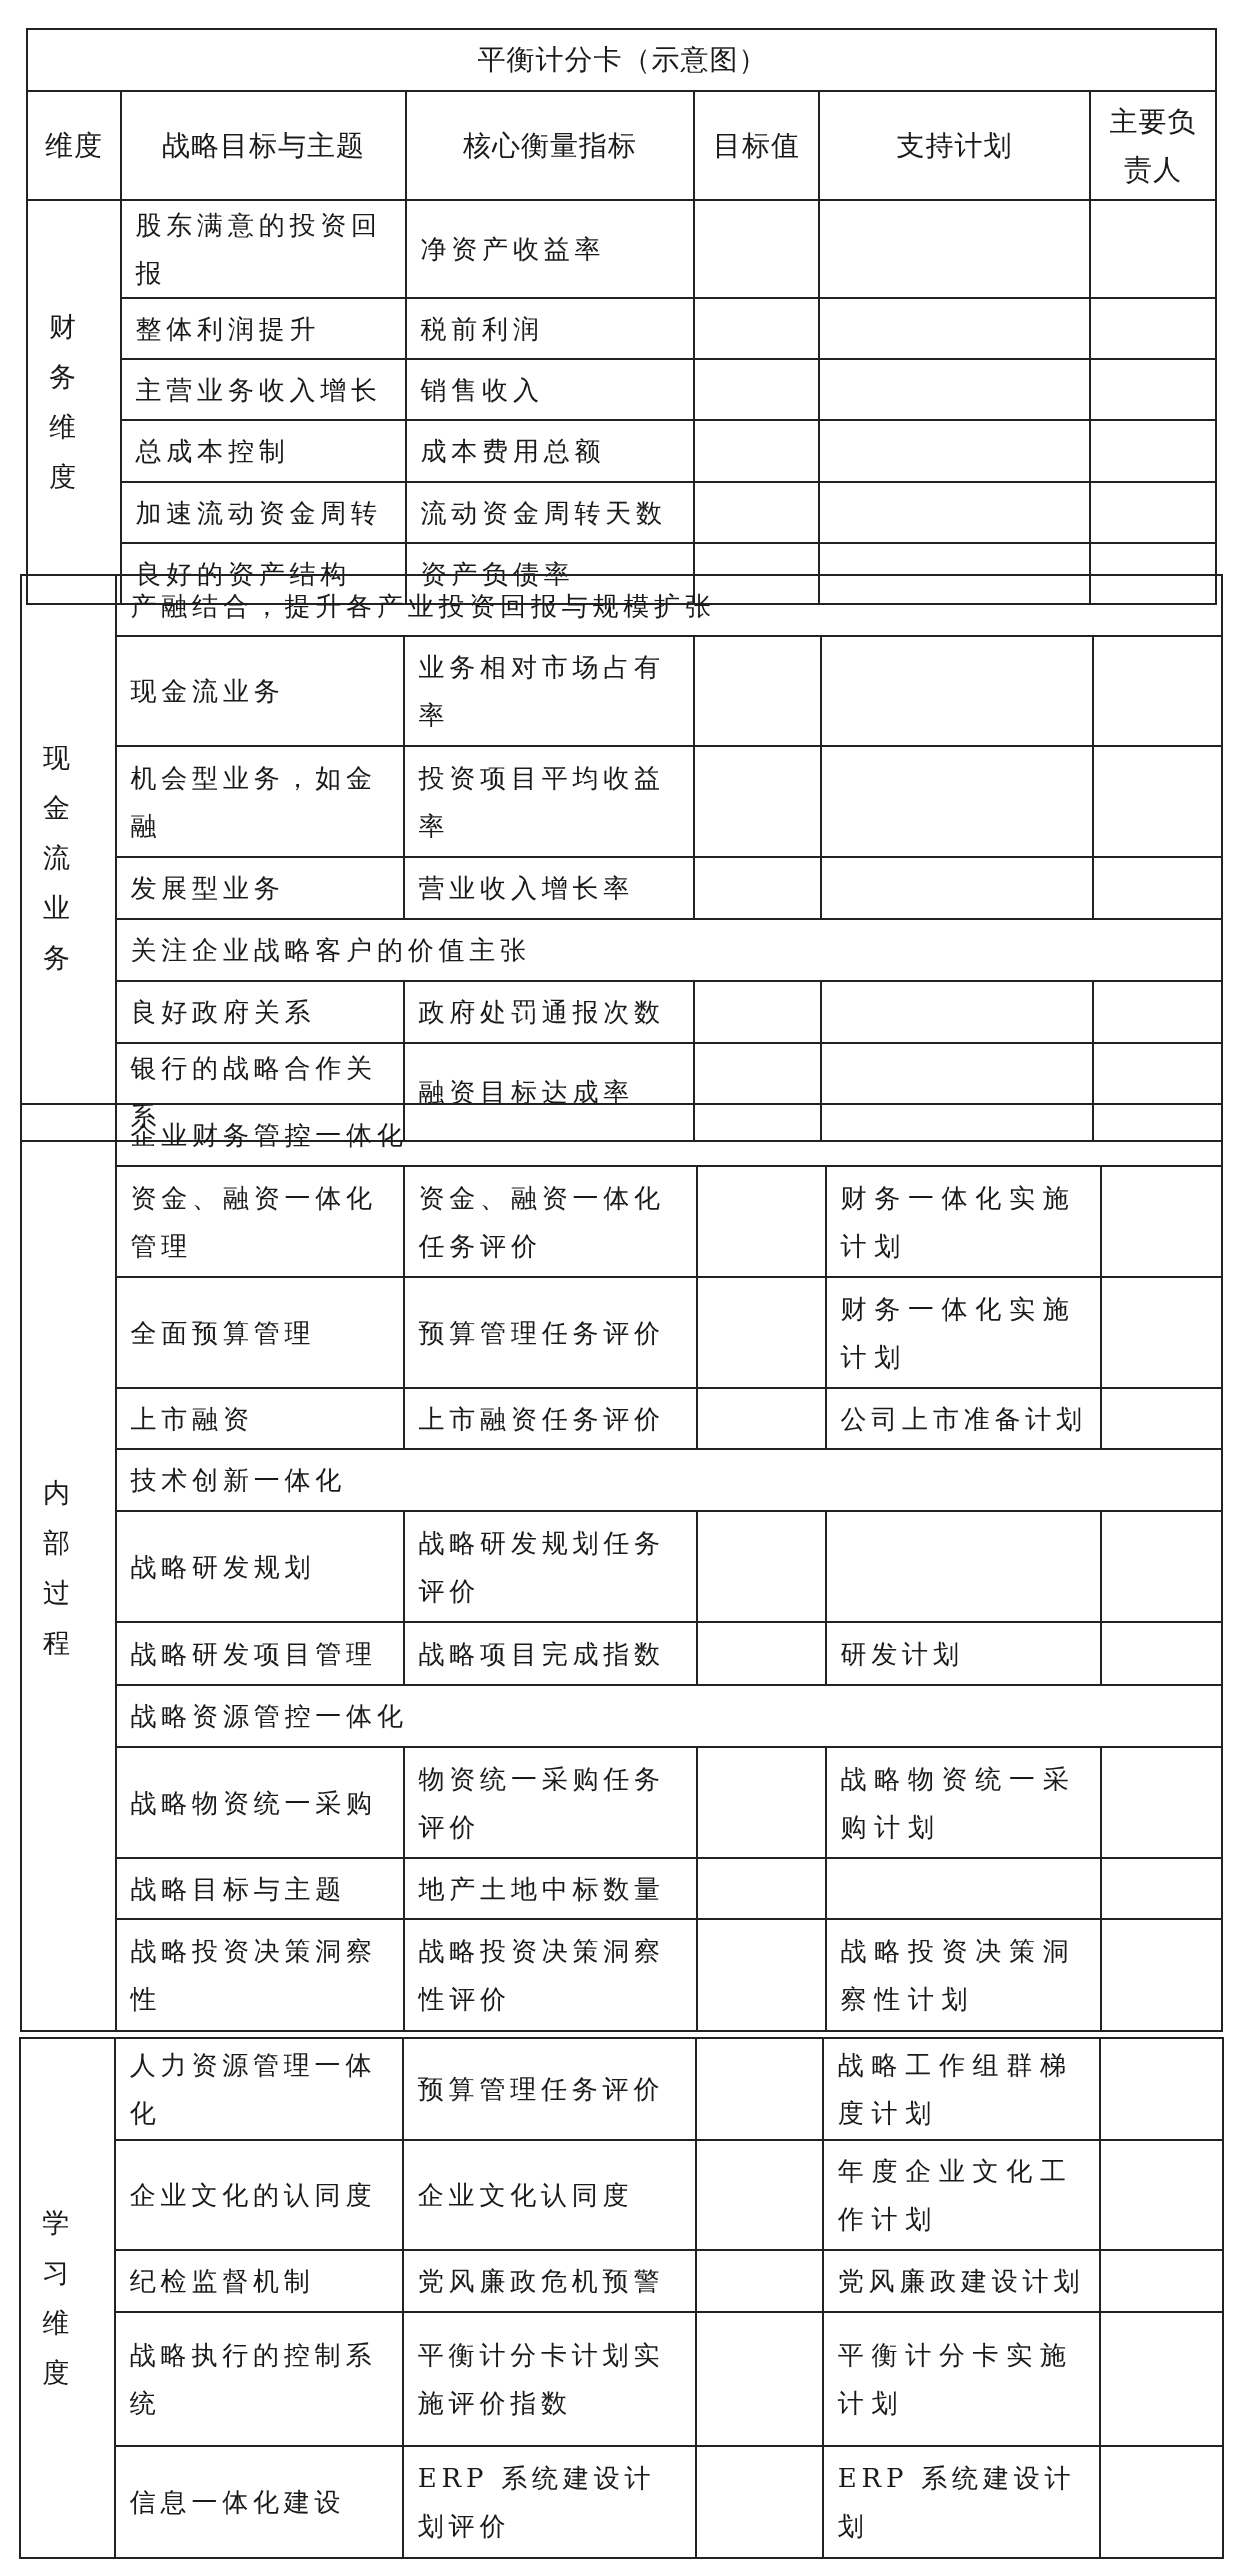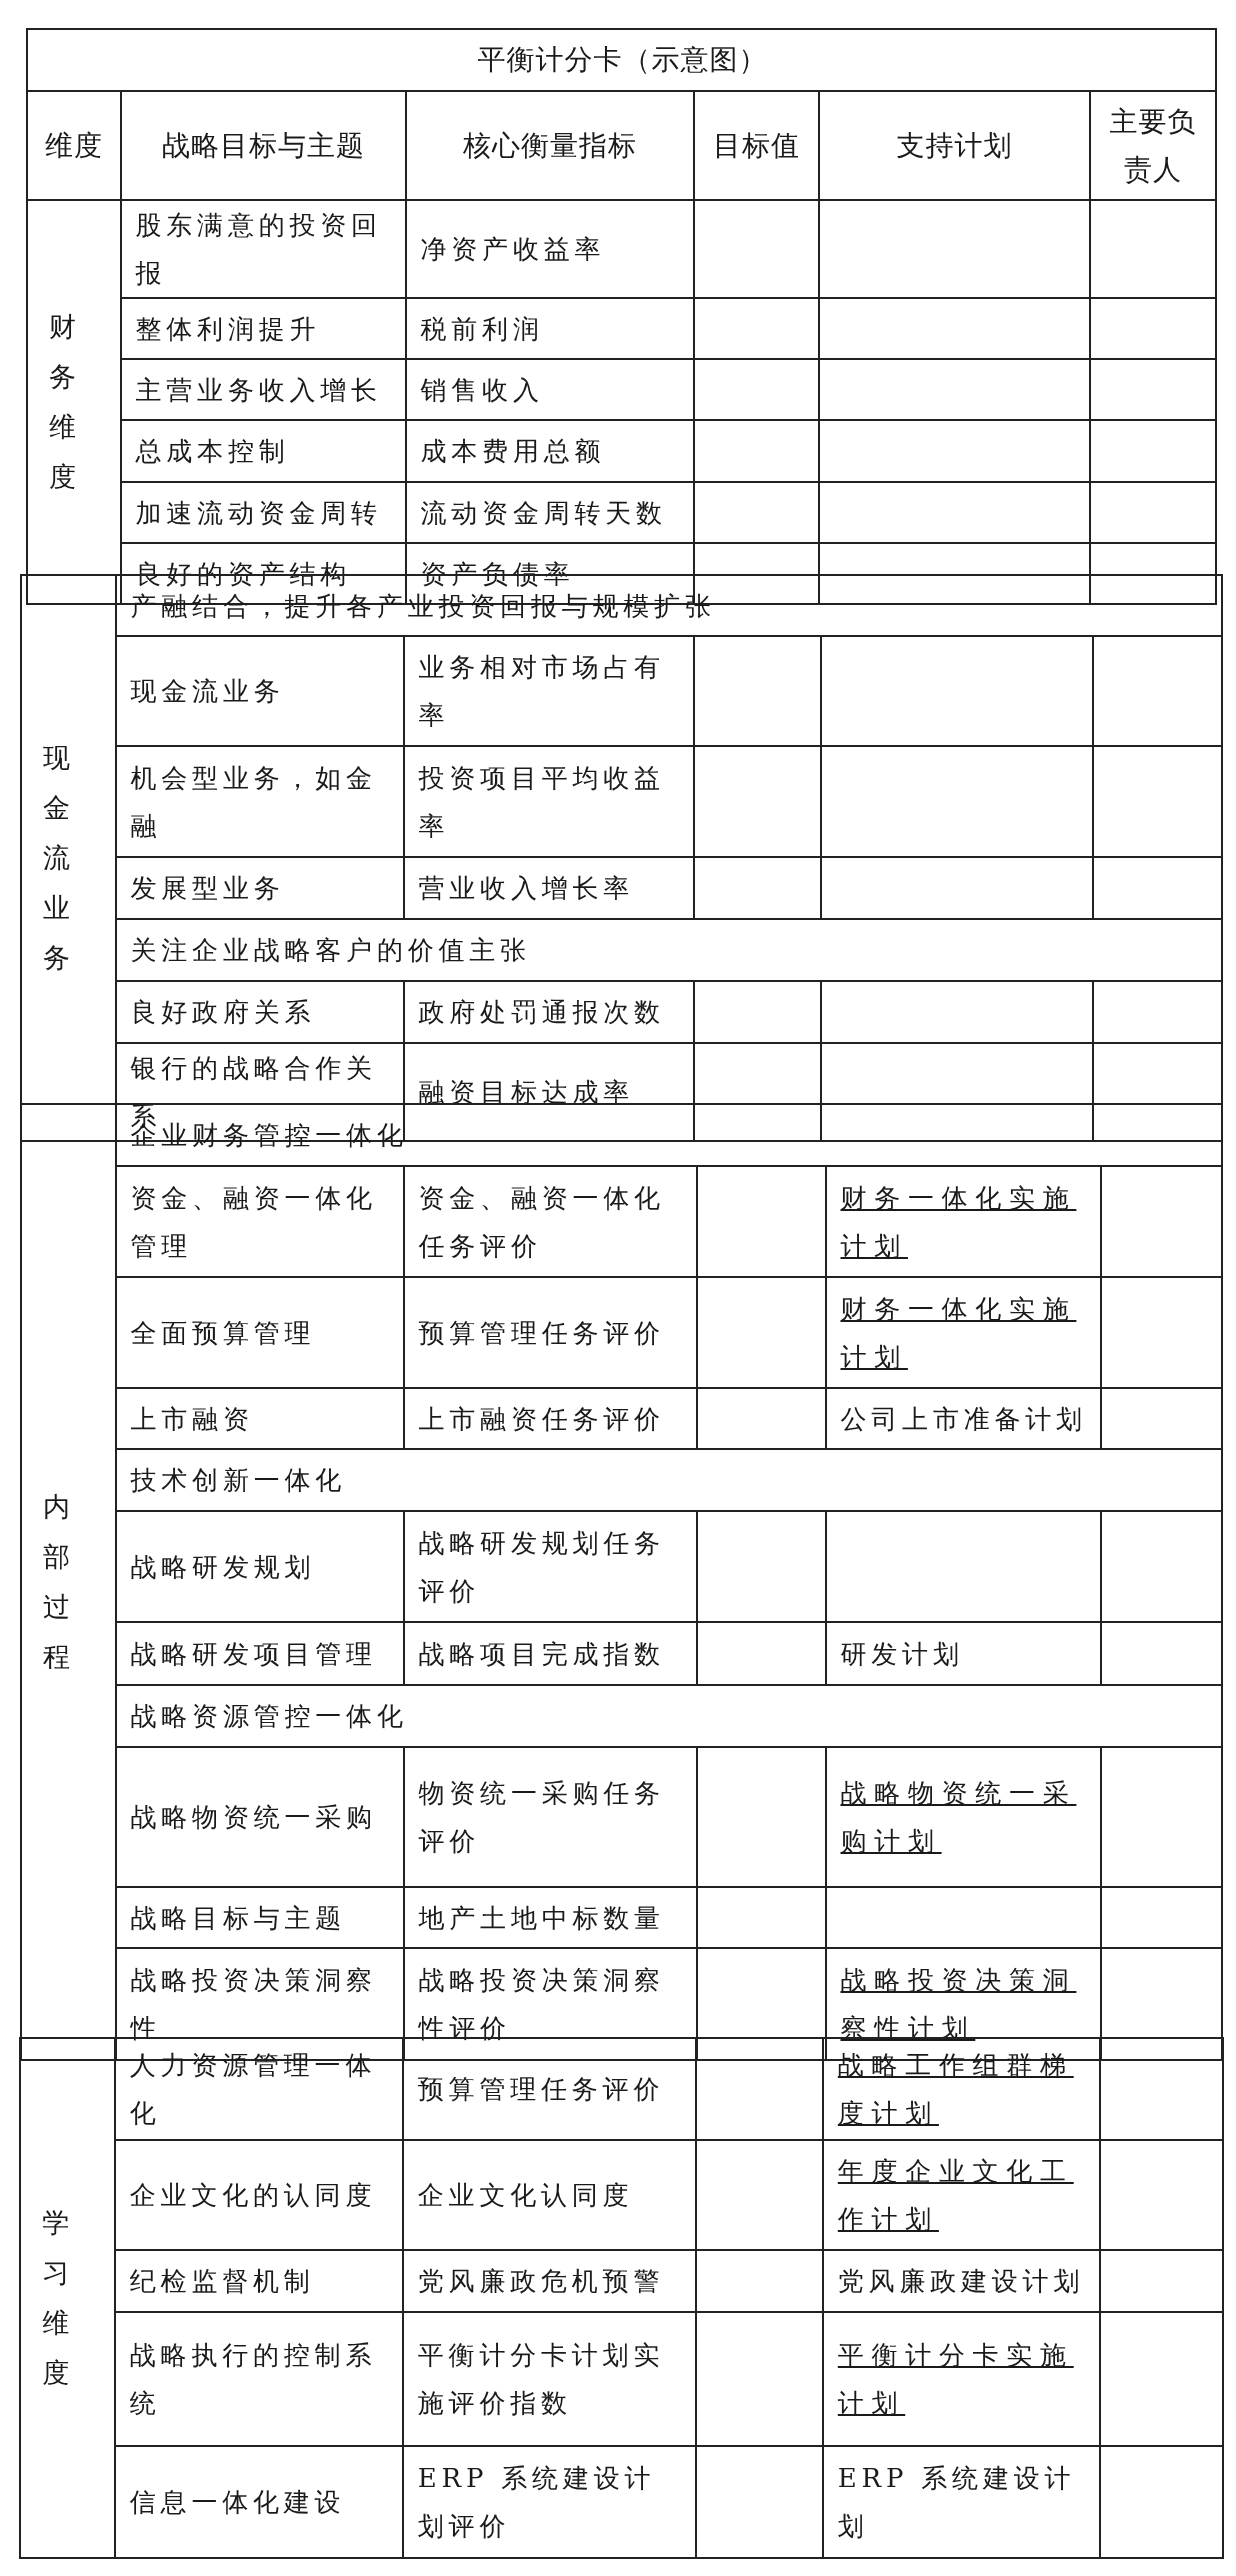--- a/index.html
+++ b/index.html
@@ -7,21 +7,21 @@
          font-family: "DejaVu Serif", "Liberation Serif", serif; color: #1a1a1a; }
   .block { position: absolute; box-sizing: border-box; }
   table { border-collapse: collapse; table-layout: fixed; width: 100%; height: 100%; }
   td, th { border: 2.4px solid #222; padding: 0 11.6px 0 13.5px; vertical-align: middle;
            font-weight: normal; font-size: 26px; line-height: 48px; text-align: left;
            letter-spacing: 4.8px; word-break: break-all; }
   .sans { font-family: "DejaVu Sans", "Liberation Sans", sans-serif; letter-spacing: 1px; }
   .title-cell { text-align: center; font-size: 28px; height: 60px; }
   .hdr th { text-align: center; font-size: 28px; line-height: 48px; padding: 0 5.8px; }
   .dim { text-align: left; padding-left: 21px; font-size: 27px; line-height: 50px; letter-spacing: 11.6px; }
-  .plan { letter-spacing: 7.7px; text-decoration: underline; }
+  .plan { letter-spacing: 7.7px; }
 </style>
 </head>
 <body>
 
 <div class="block" style="left:26px; top:28px; width:1188px; height:539px;">
   <table>
     <colgroup>
       <col style="width:94px">
         <col style="width:285px">
         <col style="width:288px">
@@ -197,21 +197,21 @@
     <tr style="height:63px">
       <td>战略研发项目管理</td>
       <td>战略项目完成指数</td>
       <td></td>
       <td>研发计划</td>
       <td></td>
     </tr>
     <tr style="height:62px">
       <td colspan="5">战略资源管控一体化</td>
     </tr>
-    <tr style="height:140px">
+    <tr style="height:111px">
       <td>战略物资统一采购</td>
       <td>物资统一采购任务评价</td>
       <td></td>
       <td class="plan">战略物资统一采购计划</td>
       <td></td>
     </tr>
     <tr style="height:61px">
       <td>战略目标与主题</td>
       <td>地产土地中标数量</td>
       <td></td>

